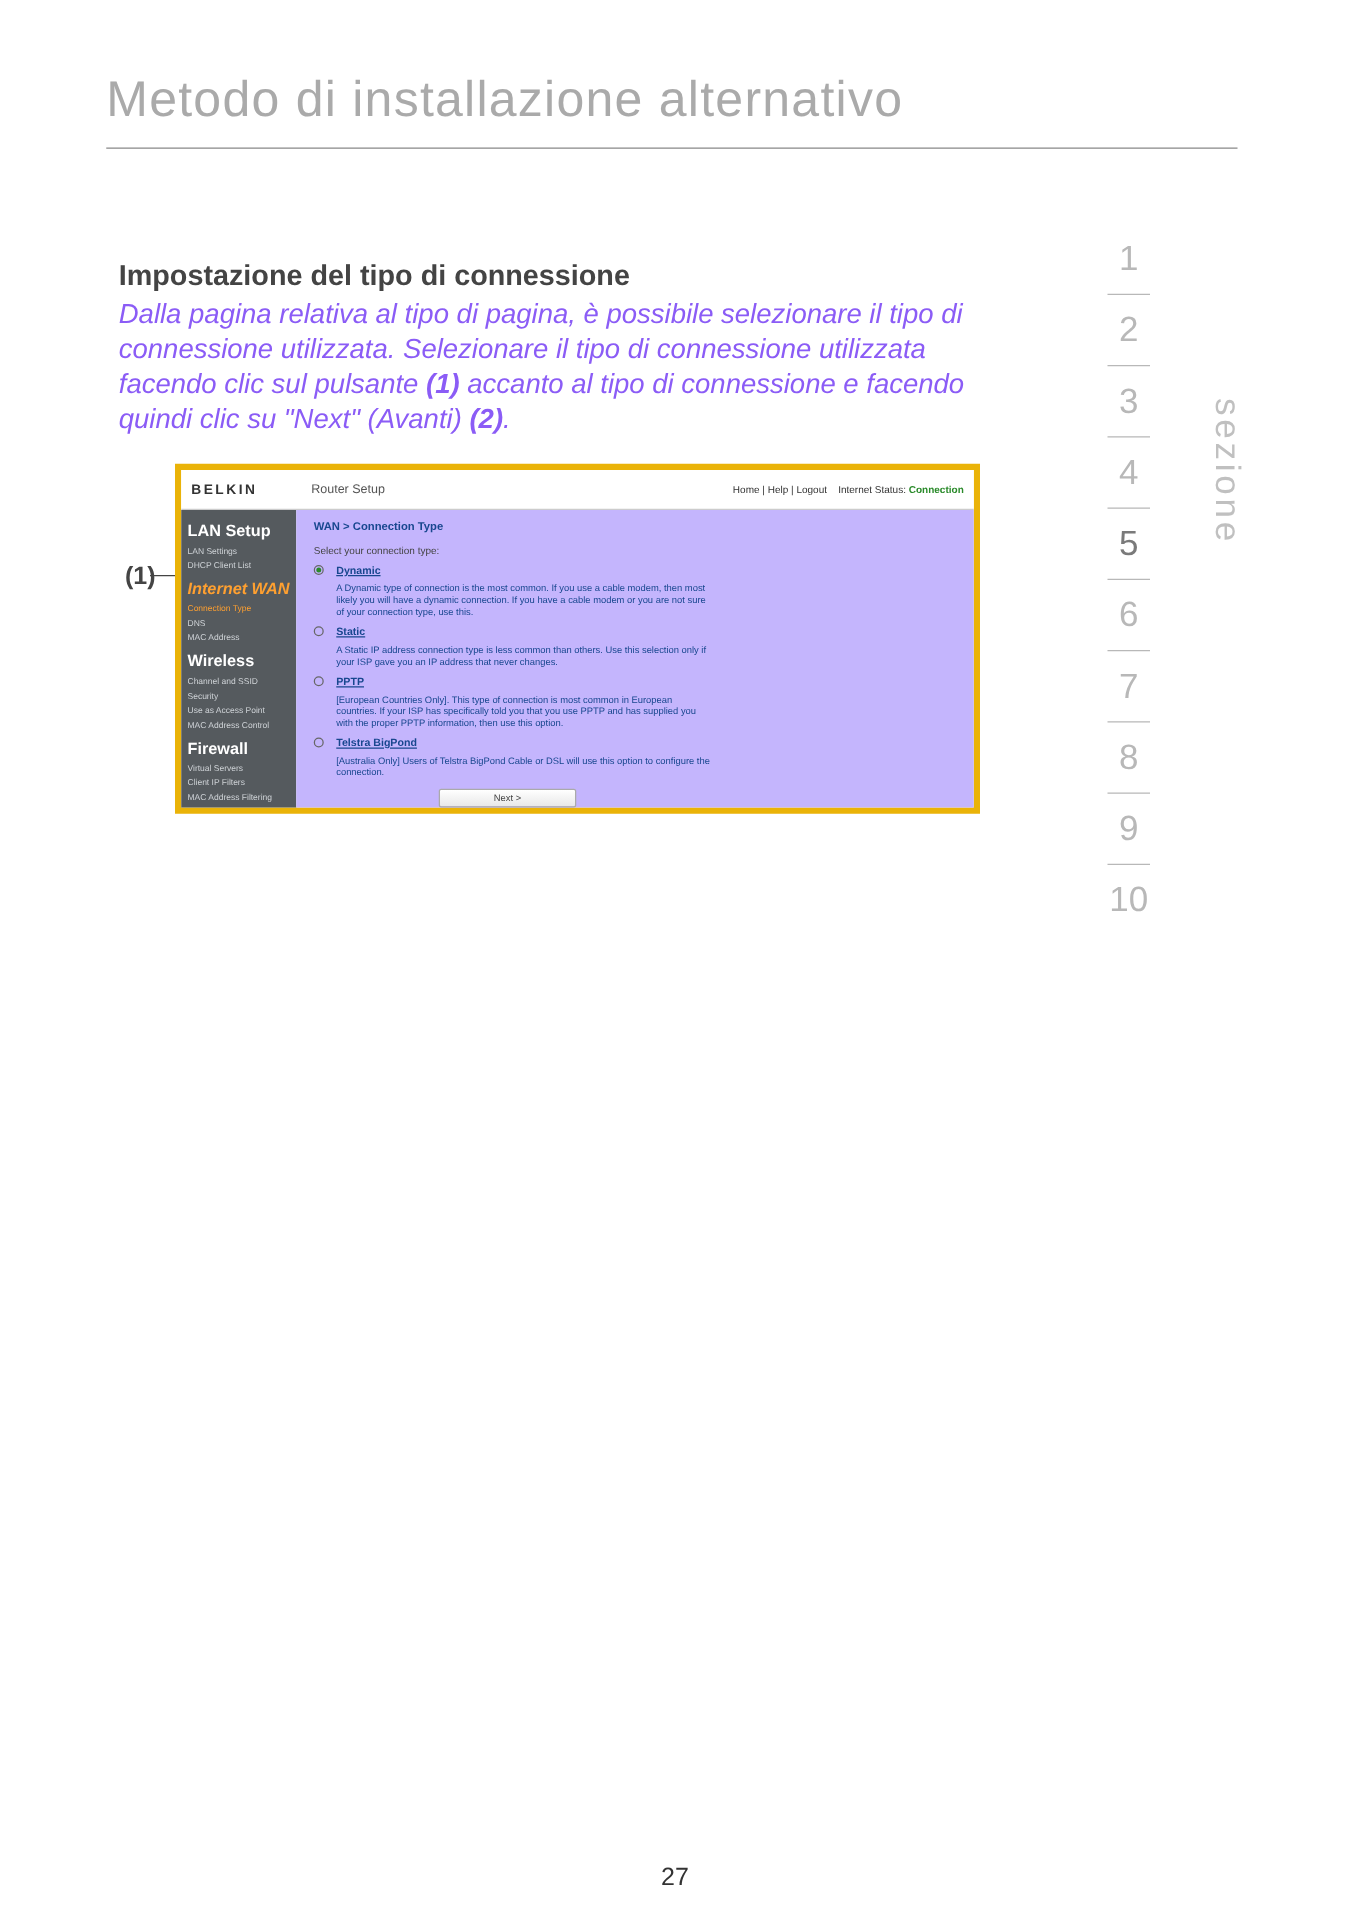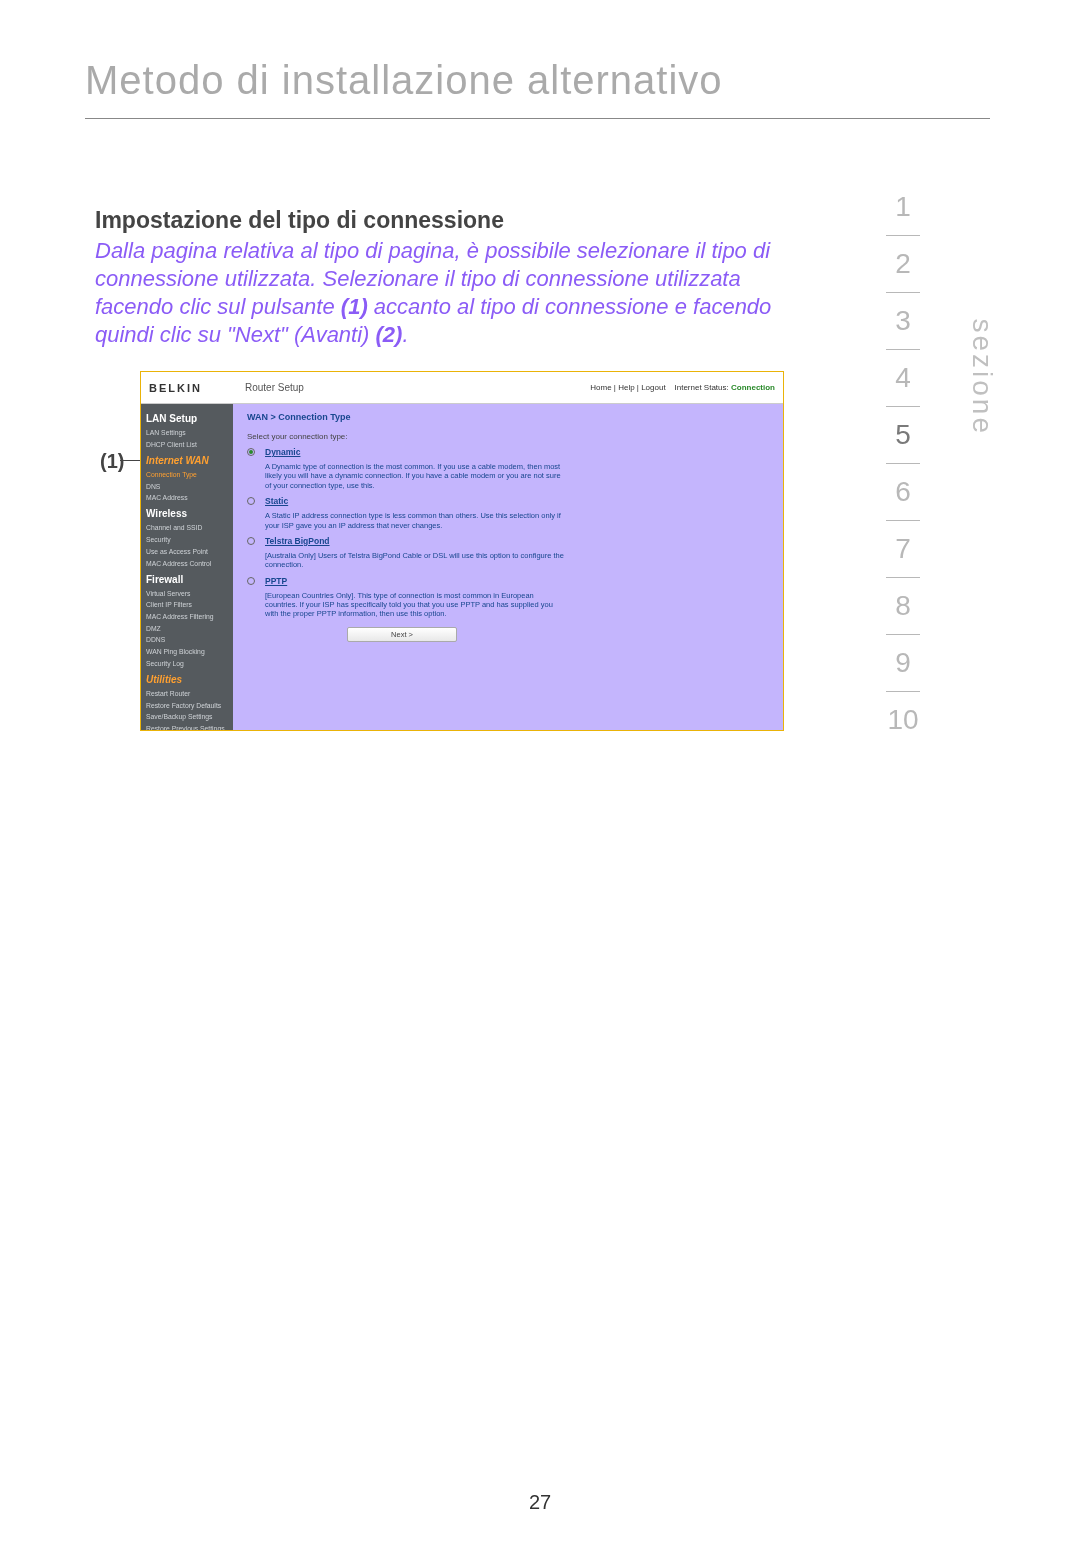--- a/index.html
+++ b/index.html
@@ -98,24 +98,24 @@
     font-size: 20px;
     font-weight: bold;
     color: #444;
   }
   
   .app-shot {
     position: absolute;
     top: 371px;
     left: 140px;
     width: 644px;
-    height: 360px;
+    height: 280px;
     background: #fff;
     font-size: 9px;
-    border: 1px solid #eab308;
+    border: 5px solid #eab308;
   }
   .app-header {
     display: flex;
     align-items: center;
     width: 100%;
     height: 32px;
     border-bottom: 1px solid #ccc;
     background: #fff;
   }
   .brand {
@@ -145,21 +145,21 @@
   }
   .sidebar {
     width: 92px;
     background: #555a5e;
     color: #d9d9d9;
     font-size: 7px;
     padding: 4px 5px;
     line-height: 1.5;
     overflow: hidden;
   }
-  .sidebar .grp { font-weight: bold; color: #fff; margin-top: 3px; margin-bottom: 2px; font-size: 10px; }
+  .sidebar .grp { font-weight: bold; color: #fff; margin-top: 3px; margin-bottom: 2px; font-size: 13px; }
   .sidebar .item { color: #cfd3d7; margin-bottom: 1.5px; font-size: 6.8px; white-space: nowrap; overflow: hidden; }
   .sidebar .item.active { color: #ffa030; }
   .sidebar .grp.active { color: #ffa030; font-style: italic; }
   .main {
     flex: 1;
     padding: 8px 14px;
     background: #c4b5fd;
   }
   .breadcrumb {
     color: #18478f;
@@ -306,29 +306,29 @@
           <div class="opt-row">
             <div class="radio"></div>
             <div class="opt-body">
               <div class="opt-title">Static</div>
               <div class="opt-desc">A Static IP address connection type is less common than others. Use this selection only if your ISP gave you an IP address that never changes.</div>
             </div>
           </div>
           <div class="opt-row">
             <div class="radio"></div>
             <div class="opt-body">
-              <div class="opt-title">Telstra BigPond</div>
-              <div class="opt-desc">[Australia Only] Users of Telstra BigPond Cable or DSL will use this option to configure the connection.</div>
+              <div class="opt-title">PPTP</div>
+              <div class="opt-desc">[European Countries Only]. This type of connection is most common in European countries. If your ISP has specifically told you that you use PPTP and has supplied you with the proper PPTP information, then use this option.</div>
             </div>
           </div>
           <div class="opt-row">
             <div class="radio"></div>
             <div class="opt-body">
-              <div class="opt-title">PPTP</div>
-              <div class="opt-desc">[European Countries Only]. This type of connection is most common in European countries. If your ISP has specifically told you that you use PPTP and has supplied you with the proper PPTP information, then use this option.</div>
+              <div class="opt-title">Telstra BigPond</div>
+              <div class="opt-desc">[Australia Only] Users of Telstra BigPond Cable or DSL will use this option to configure the connection.</div>
             </div>
           </div>
         </div>
       <div class="next-btn">Next &gt;</div>
     </div>
   </div>
 </div>
 
 <div class="page-number">27</div>
 

